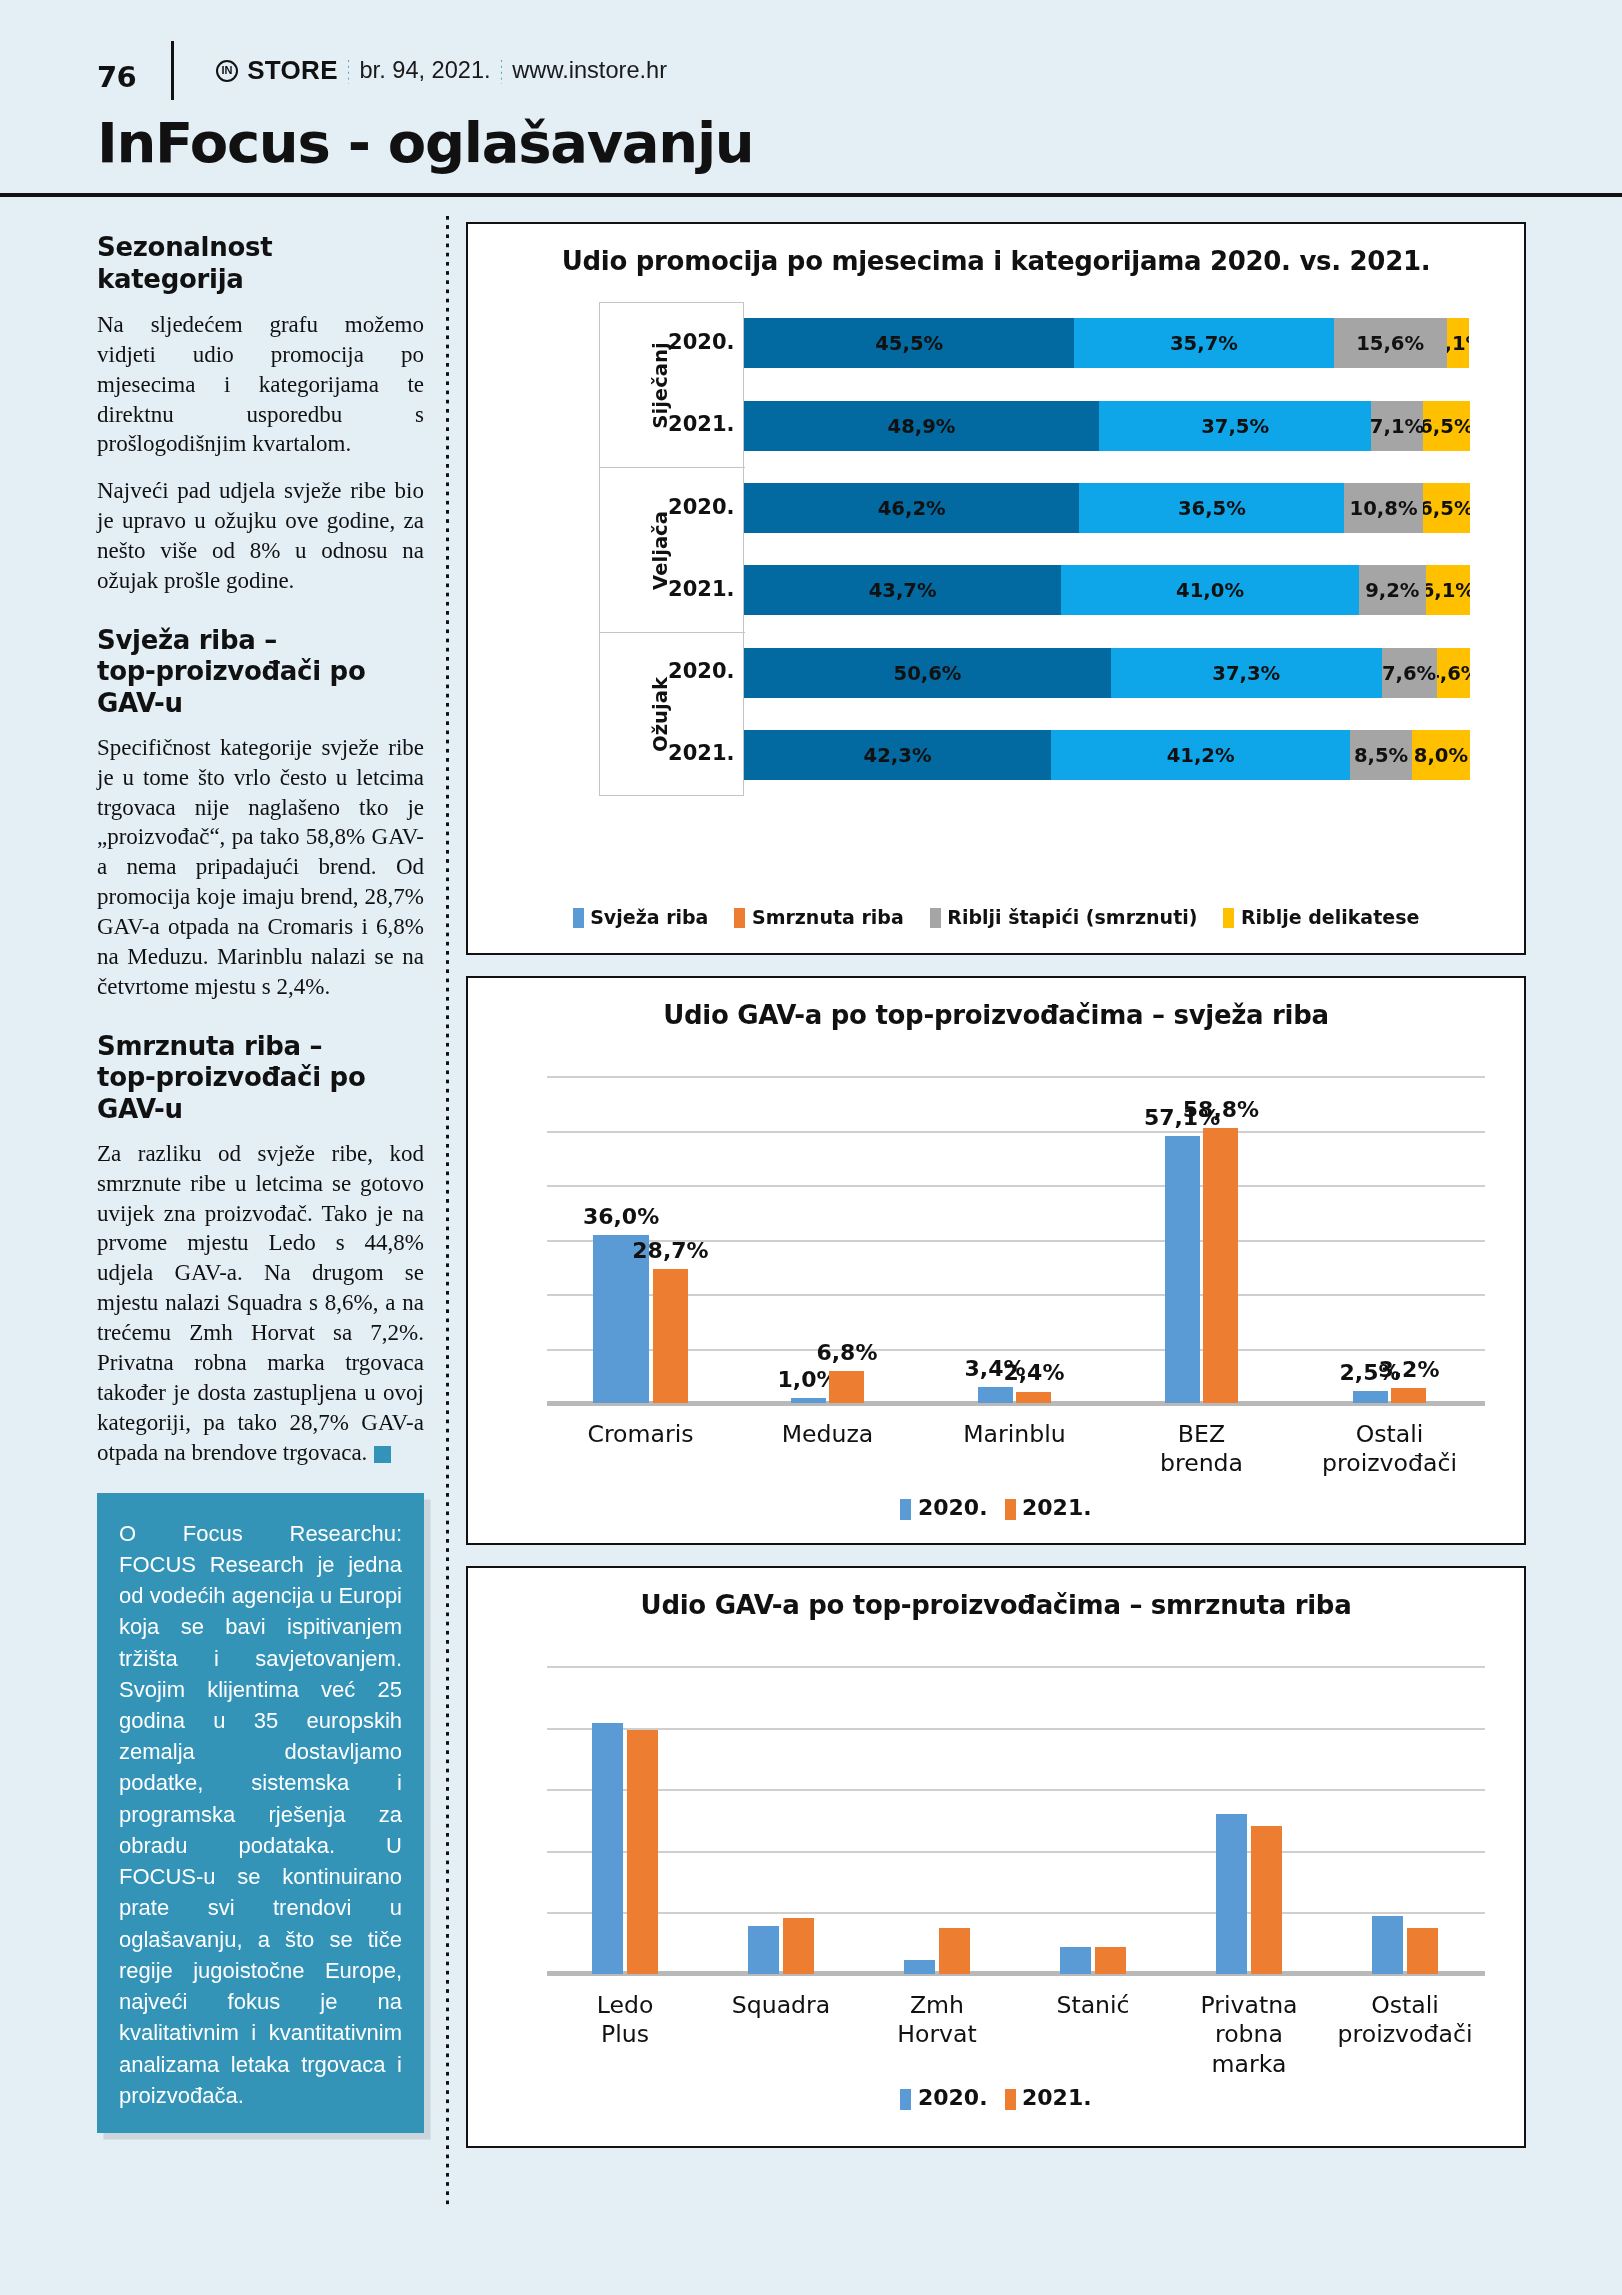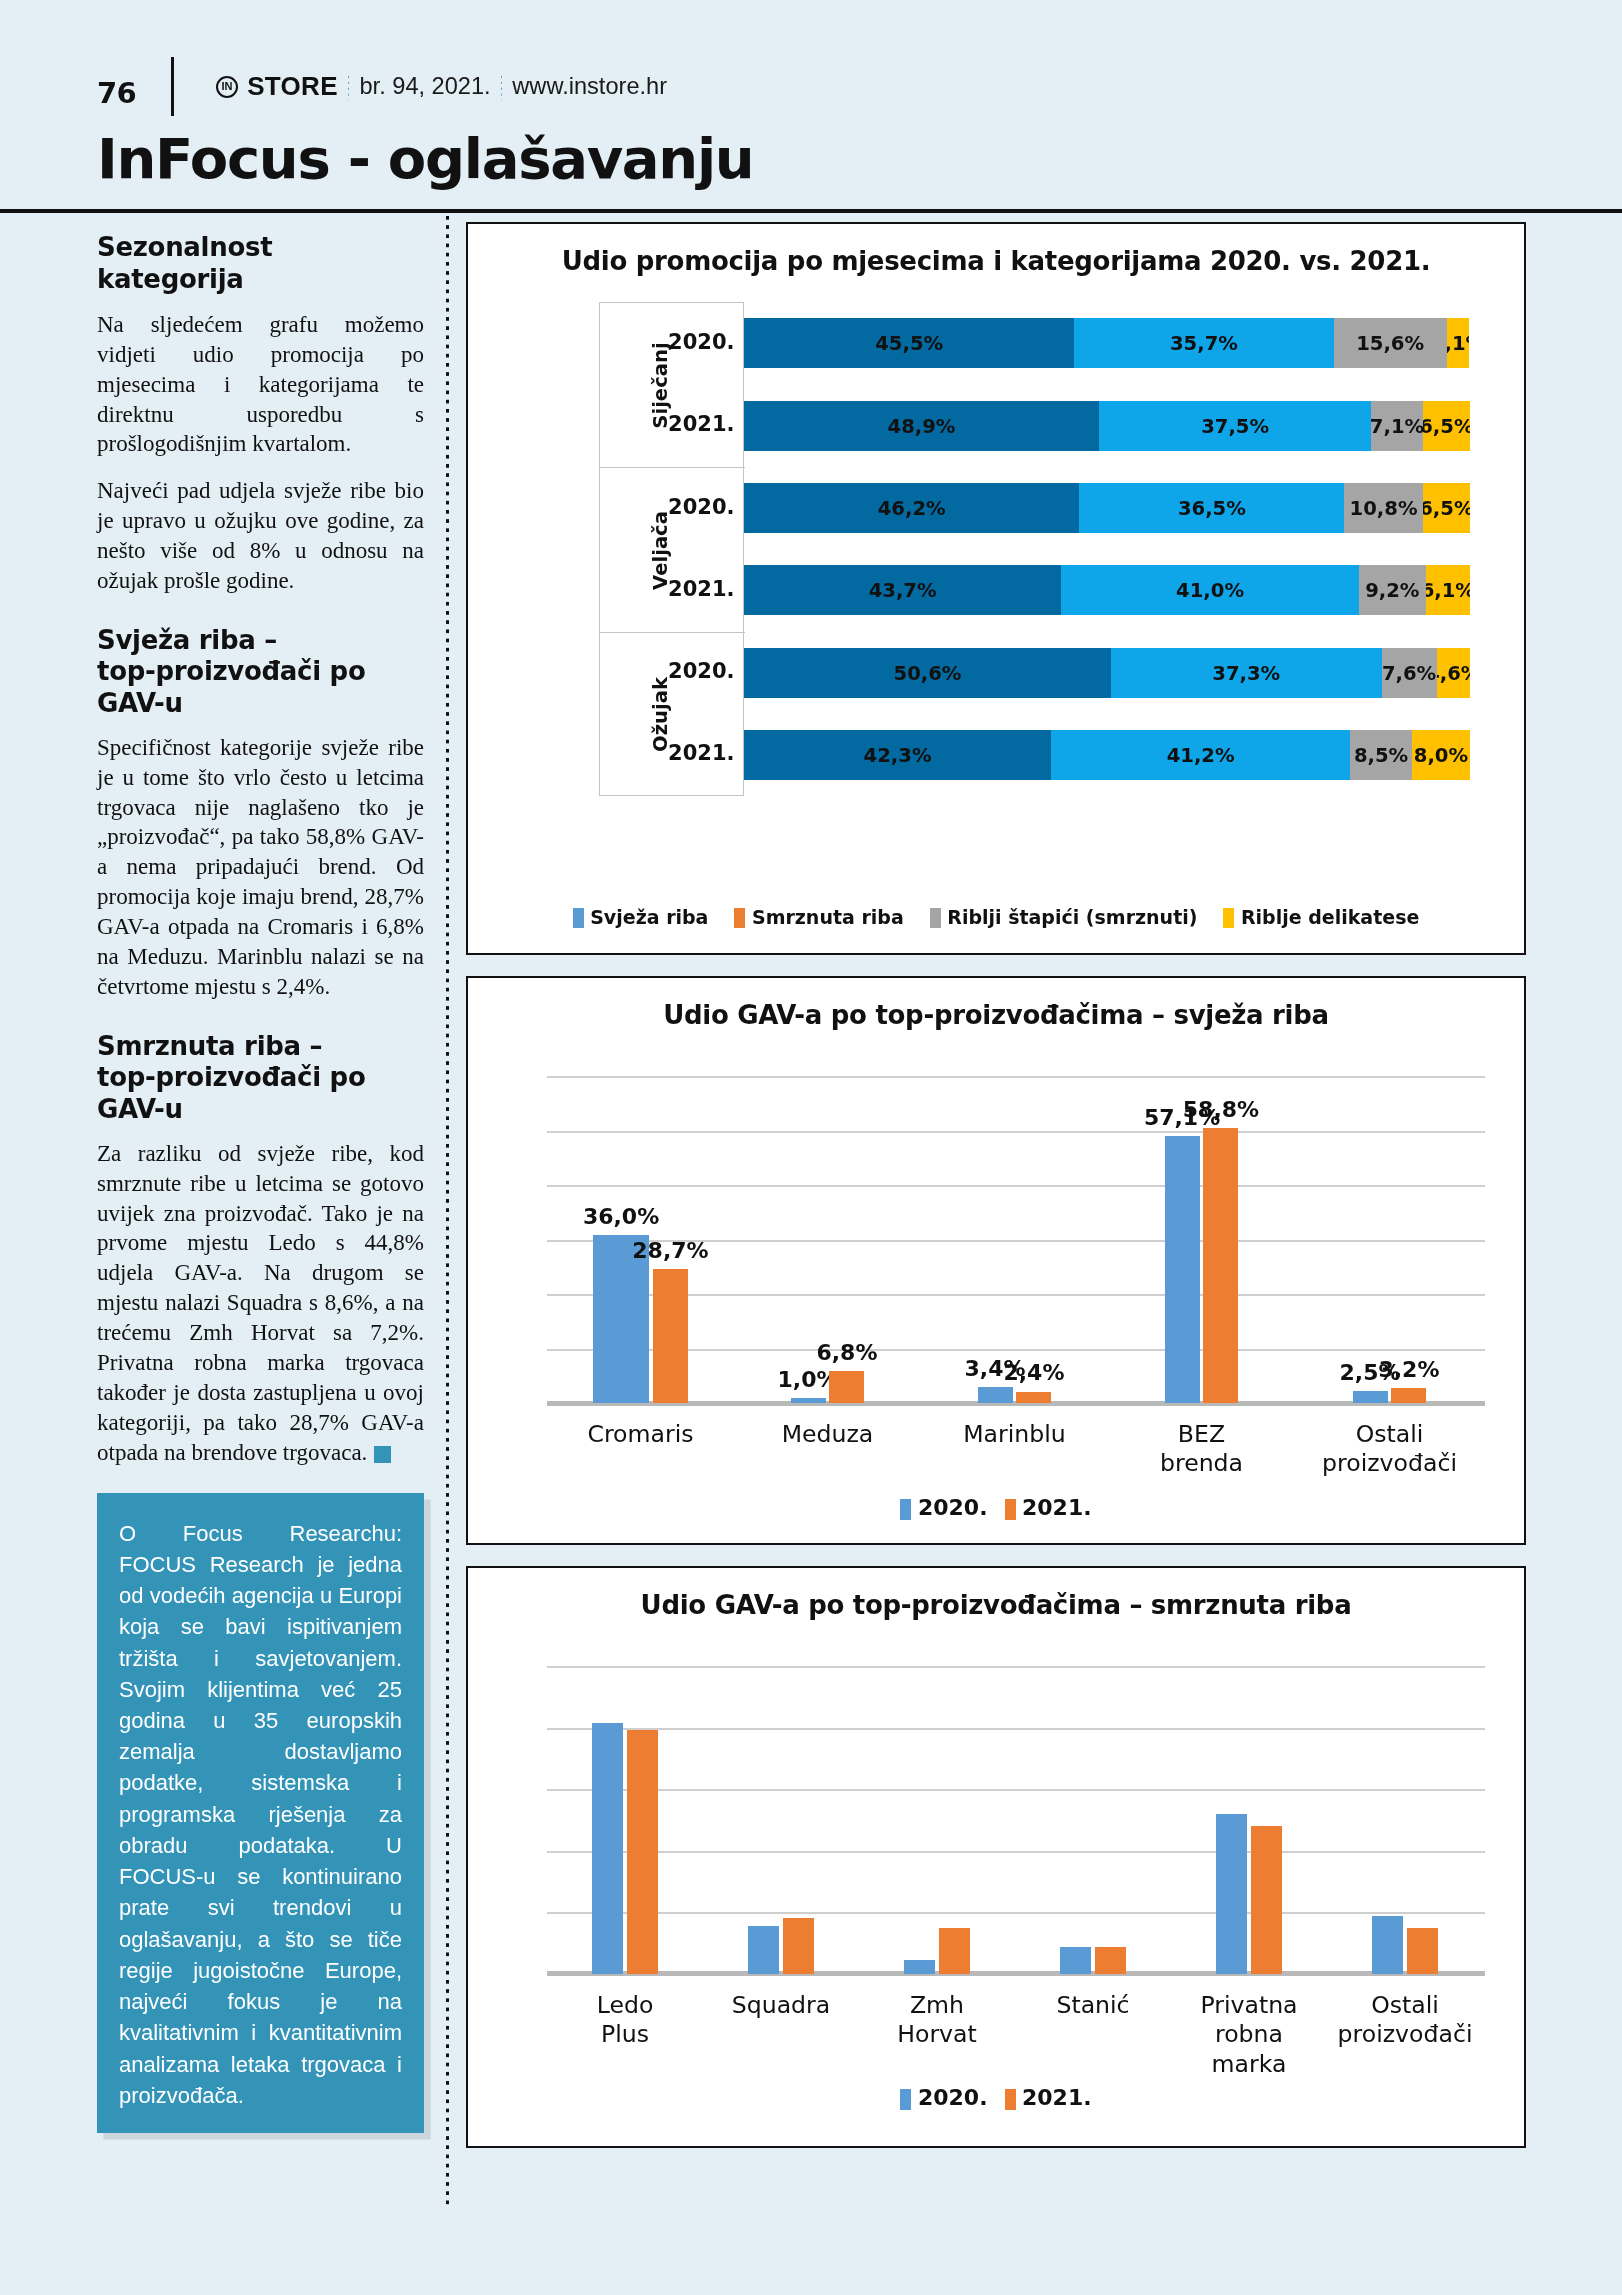--- a/index.html
+++ b/index.html
@@ -8,21 +8,21 @@
     width: 1623px; height: 2295px;
     background: #e3eef5;
     font-family: "Liberation Sans", sans-serif;
     color: #111;
     position: relative;
     overflow: hidden;
   }
 
   
   #masthead {
-    position:absolute; left:0; top:16px; width:1294px; height:196px;
+    position:absolute; left:0; top:0; width:1294px; height:196px;
   }
   #page-number {
     position:absolute; left:97px; top:60px;
     font-family:"DejaVu Sans", sans-serif;
     font-weight:700; font-size:29px; letter-spacing:-0.7px;
   }
   #masthead-rule {
     position:absolute; left:171px; top:41px; width:2.6px; height:59px;
     background:#111;
   }

